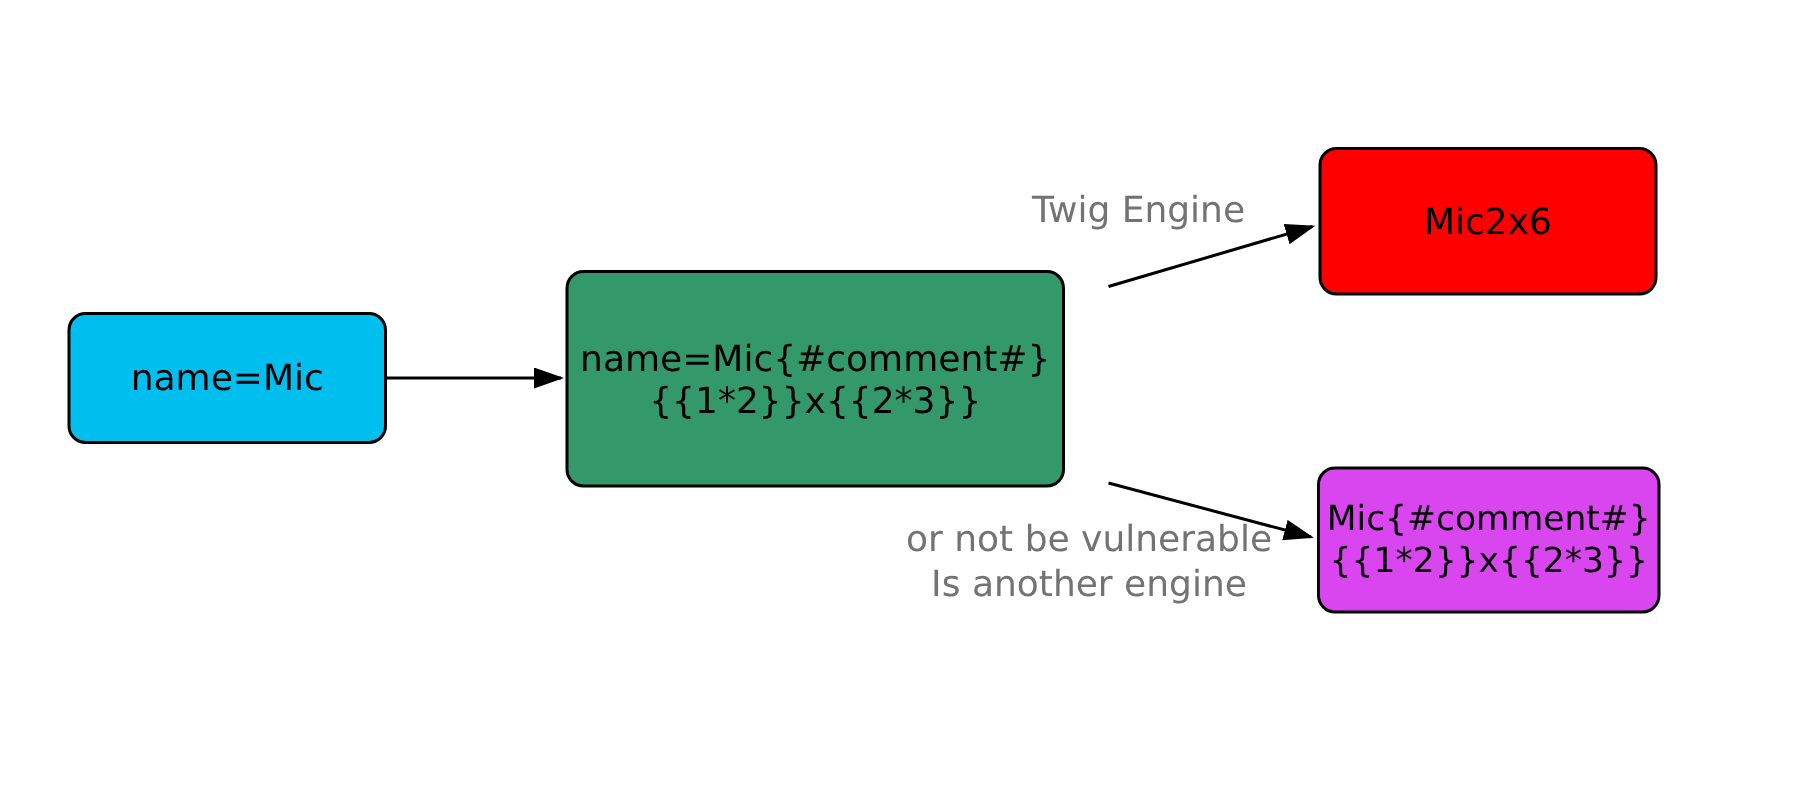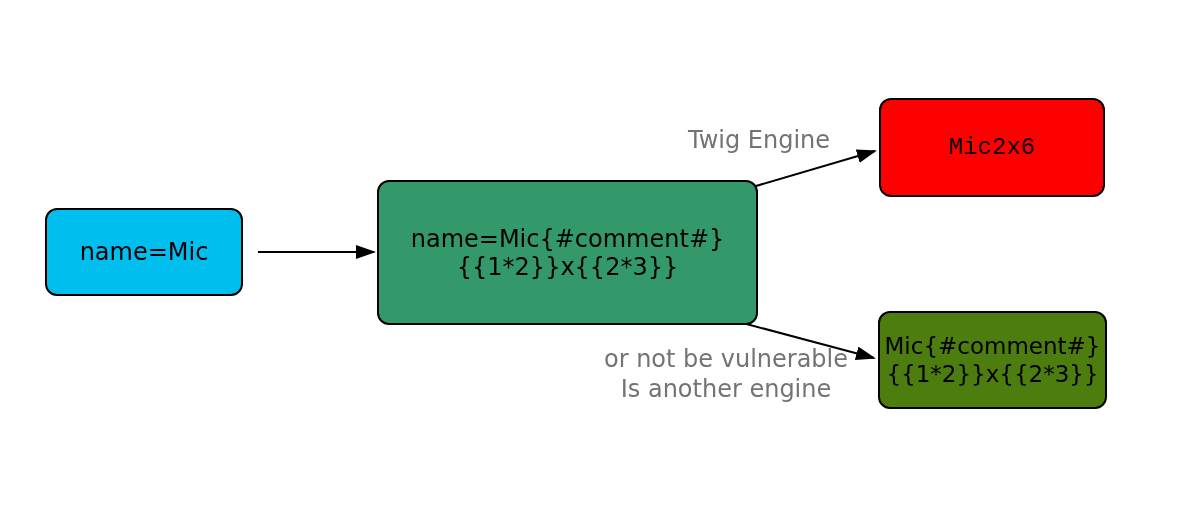--- a/index.html
+++ b/index.html
@@ -30,22 +30,22 @@
     display: flex;
     flex-direction: column;
     align-items: center;
     justify-content: center;
     text-align: center;
     color: #000000;
     font-size: 24px;
     line-height: 28px;
     white-space: nowrap;
   }
-  .node-input  { left: 45px;  top: 208px; width: 198px; height: 88px; }
-  .node-payload{ left: 377px; top: 180px; width: 381px; height: 145px; }
+  .node-input  { left: 45px;  top: 208px; width: 213px; height: 88px; }
+  .node-payload{ left: 377px; top: 180px; width: 333px; height: 145px; }
   .node-twig   { left: 879px; top: 98px;  width: 226px; height: 99px; }
   .node-other  { left: 878px; top: 311px; width: 229px; height: 98px; font-size: 23px; }
   .edge-label {
     position: absolute;
     transform: translate(-50%, -50%);
     color: #737373;
     font-size: 24px;
     line-height: 30px;
     text-align: center;
     white-space: nowrap;
@@ -72,25 +72,25 @@
 
   <div class="node node-input" style="background-color: rgb(0, 191, 239);">
     <div>name=Mic</div>
   </div>
 
   <div class="node node-payload" style="background-color: rgb(52, 153, 106);">
     <div>name=Mic{#comment#}</div>
     <div>{{1*2}}x{{2*3}}</div>
   </div>
 
-  <div class="node node-twig" style="background-color: rgb(254, 0, 0); font-family: Liberation Mono, monospace;">
+  <div class="node node-twig" style="background-color: rgb(254, 0, 0);">
     <div>Mic2x6</div>
   </div>
 
-  <div class="node node-other" style="background-color: #4d7c0f;">
+  <div class="node node-other" style="background-color: #d946ef;">
     <div>Mic{#comment#}</div>
     <div>{{1*2}}x{{2*3}}</div>
   </div>
 
 
   <div class="edge-label label-twig">Twig Engine</div>
 
   <div class="edge-label label-other">
     <div>or not be vulnerable</div>
     <div>Is another engine</div>

